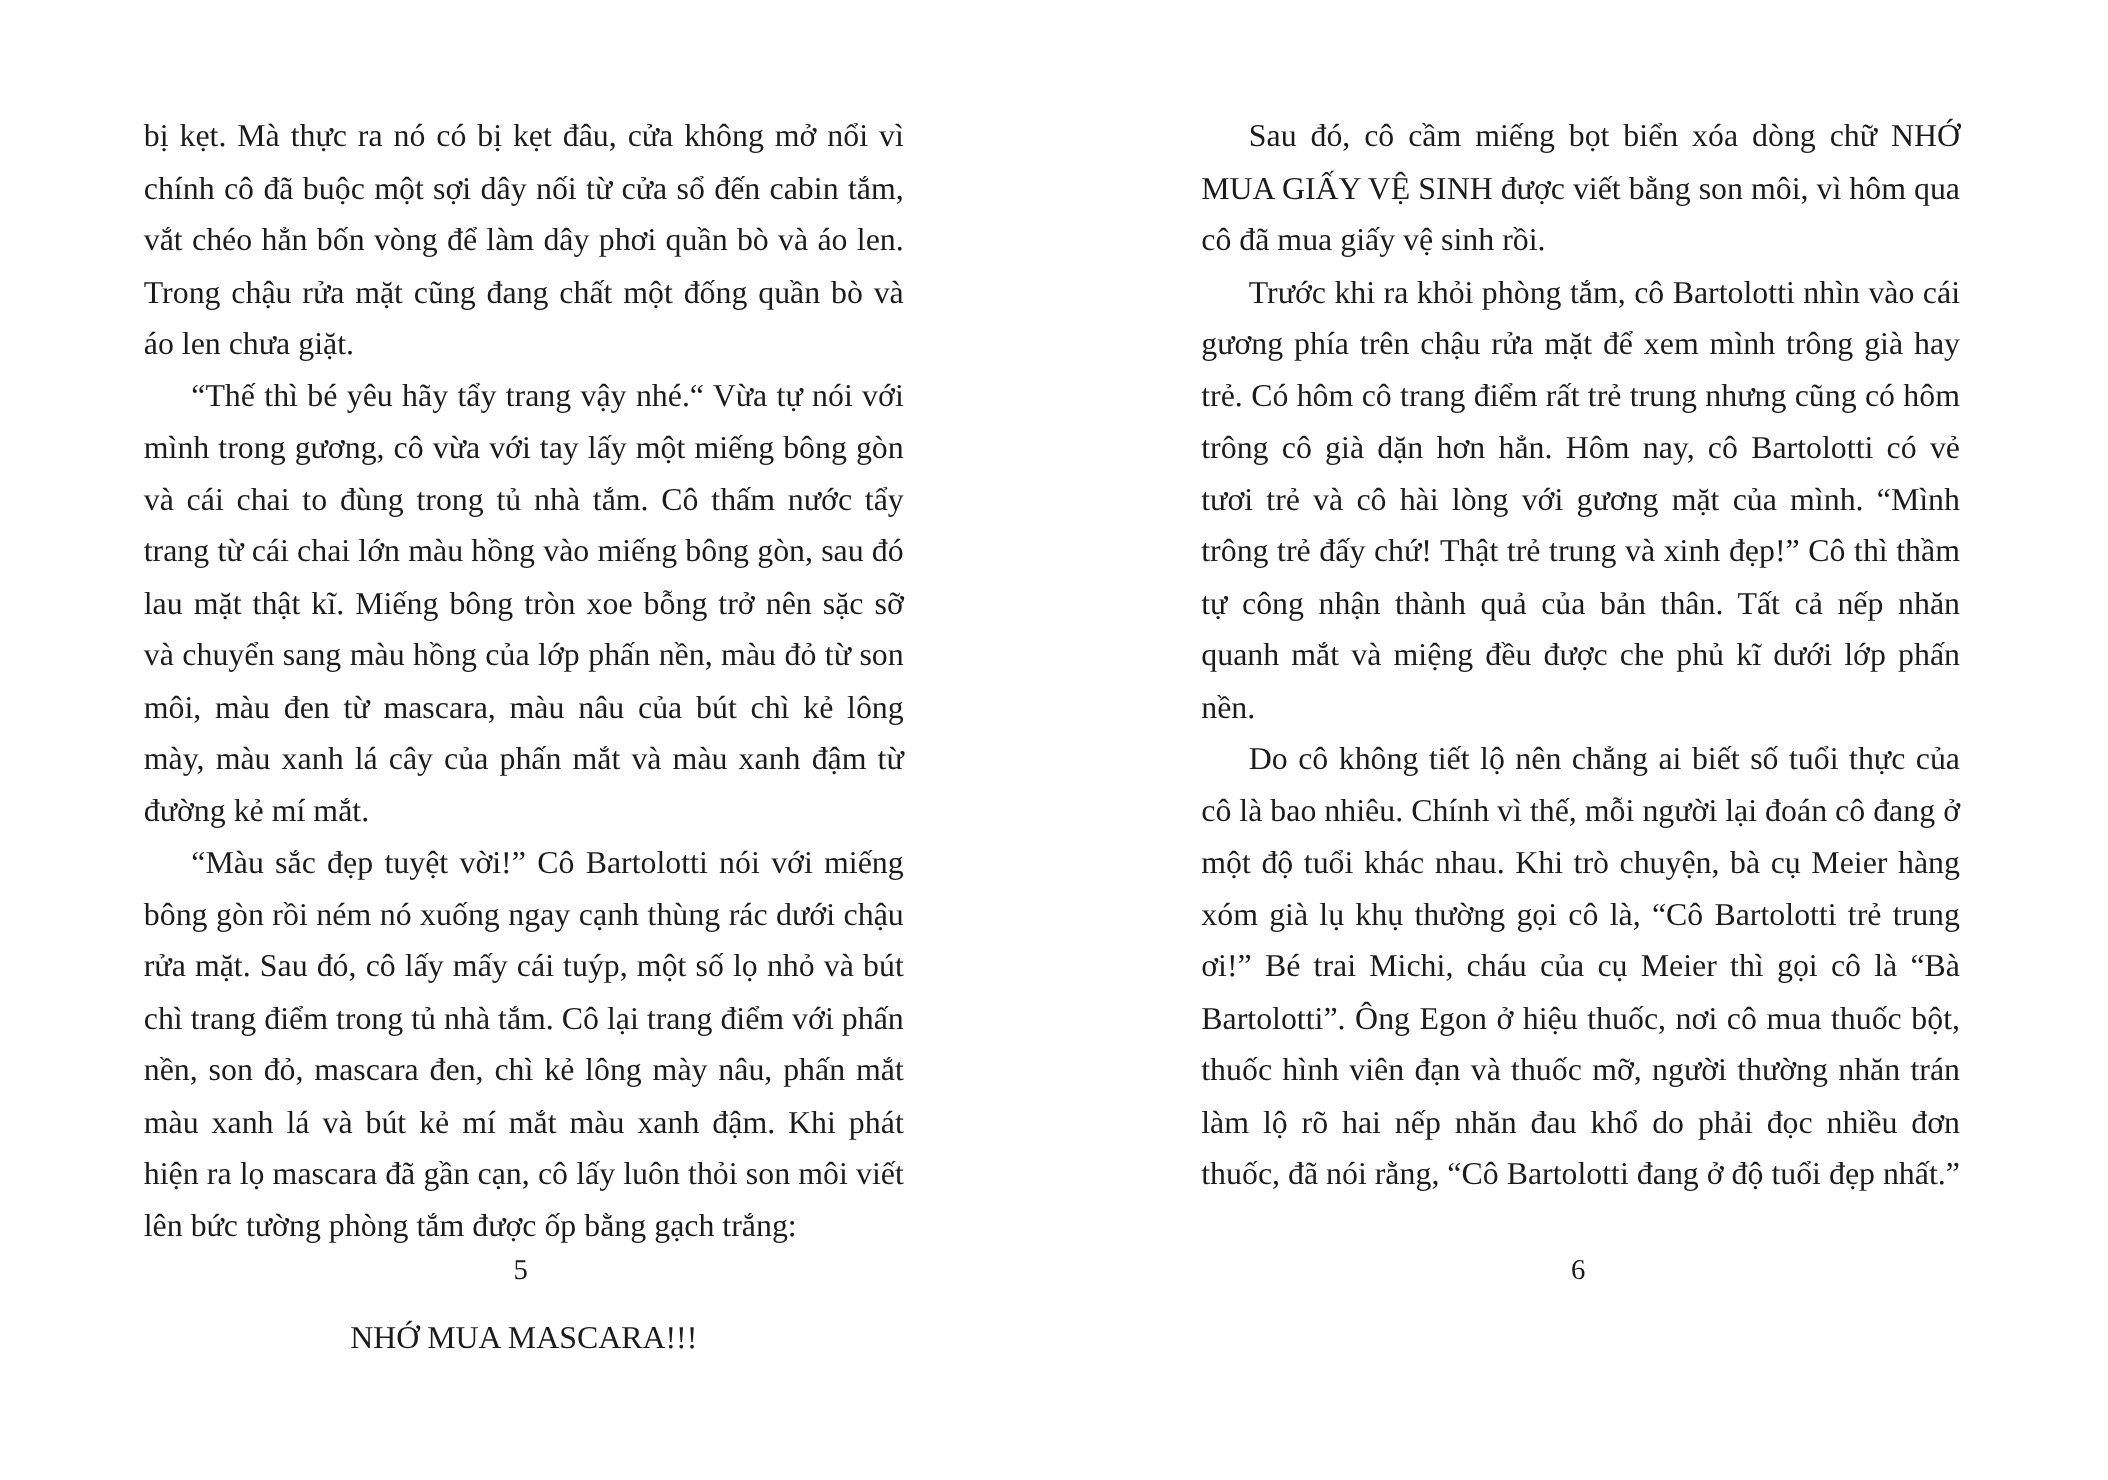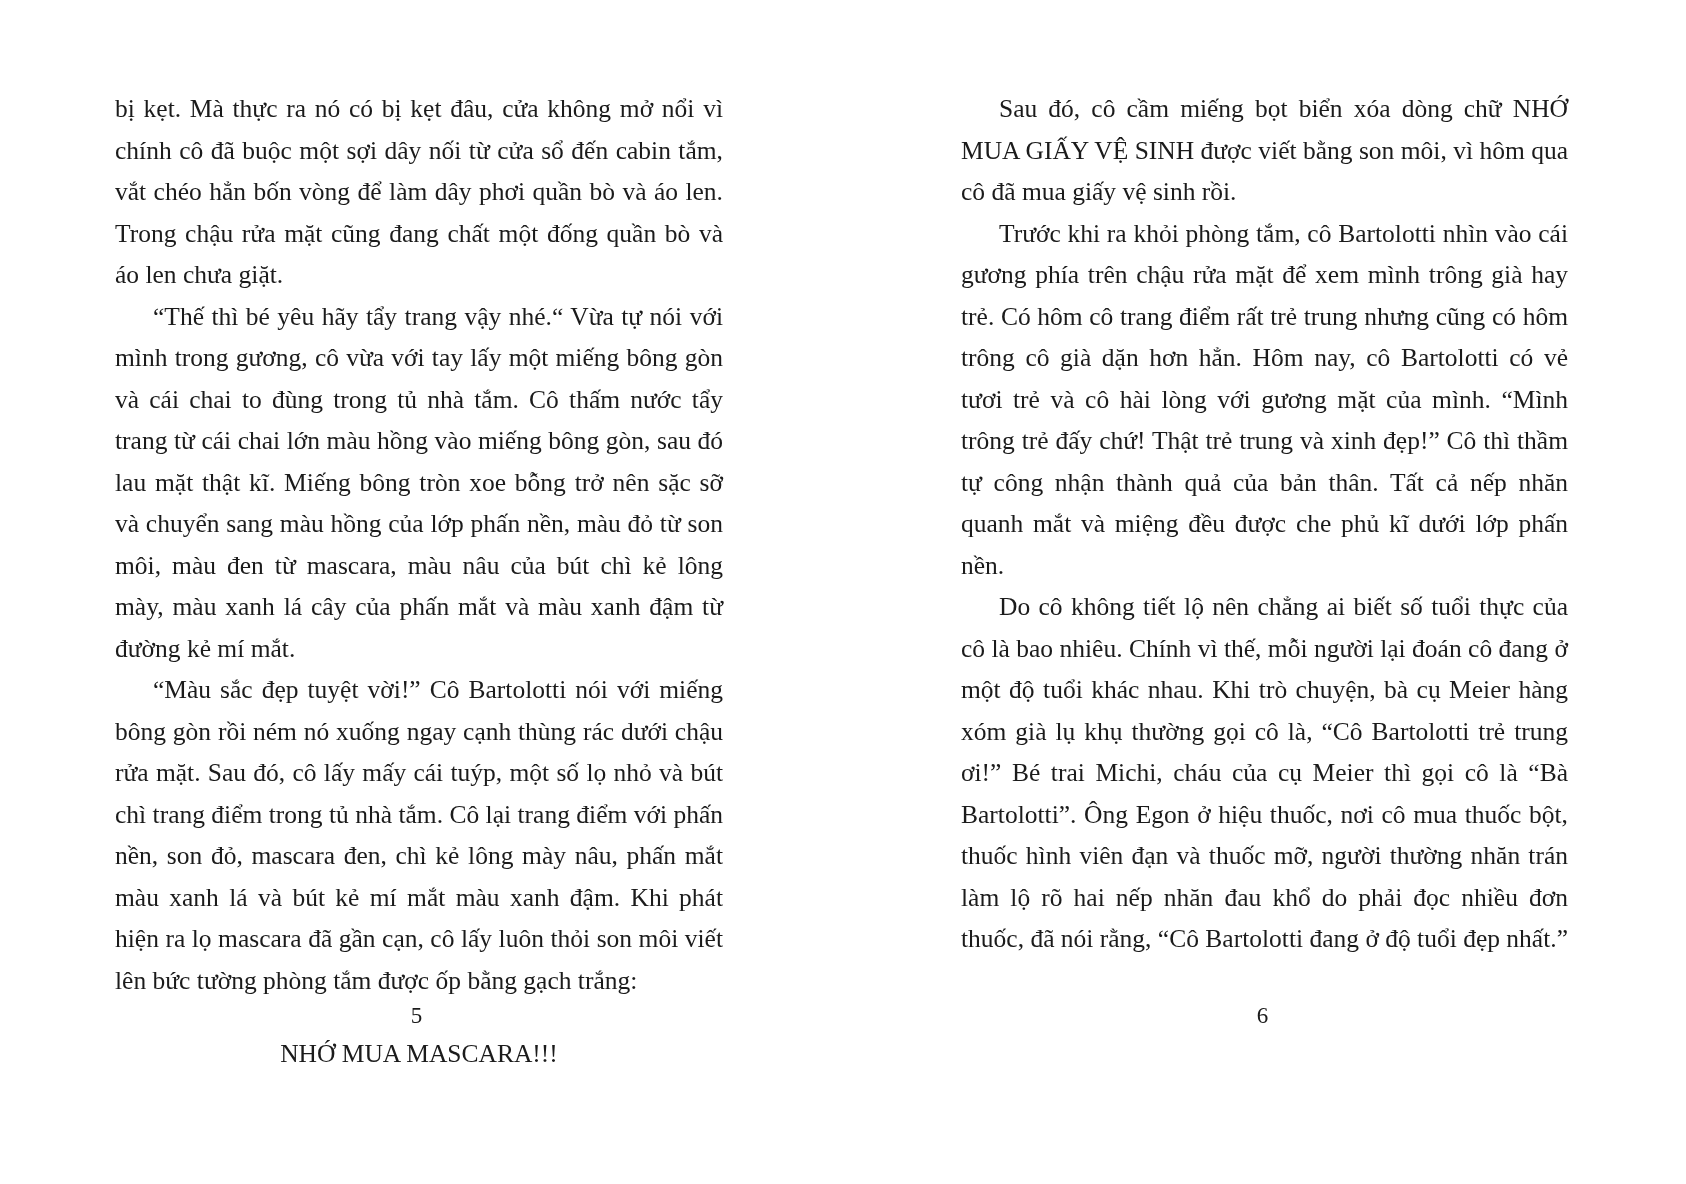--- a/index.html
+++ b/index.html
@@ -43,21 +43,21 @@
   .page-body p {
     margin: 0;
     text-indent: 0;
   }
   .page-body p.indent {
     text-indent: 38px;
   }
   .page-body p.centered {
     text-indent: 0;
     text-align: center;
-    margin-top: 32px;
+    margin-top: 48px;
   }
   .page-number {
     position: absolute;
     left: 0;
     right: 0;
     bottom: 155px;
     text-align: center;
     font-size: 23px;
     color: #1b1b1b;
   }

